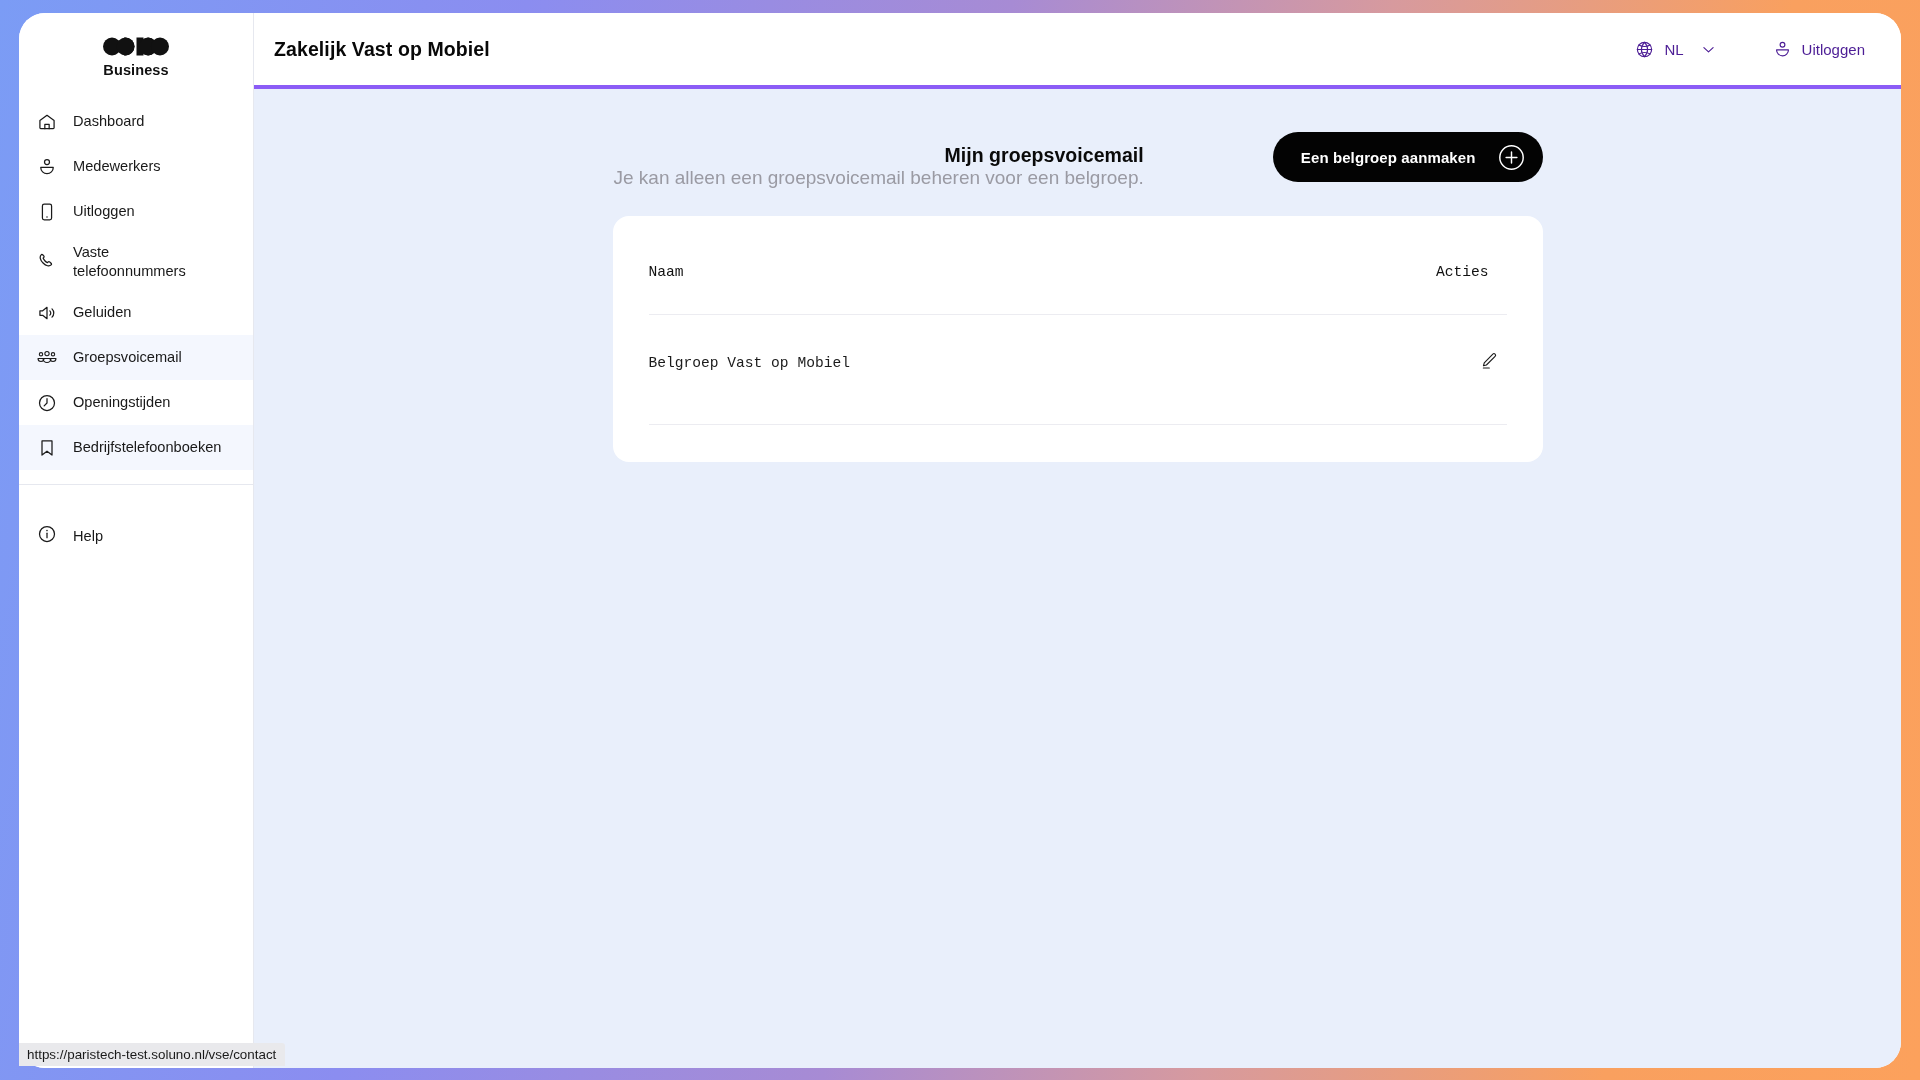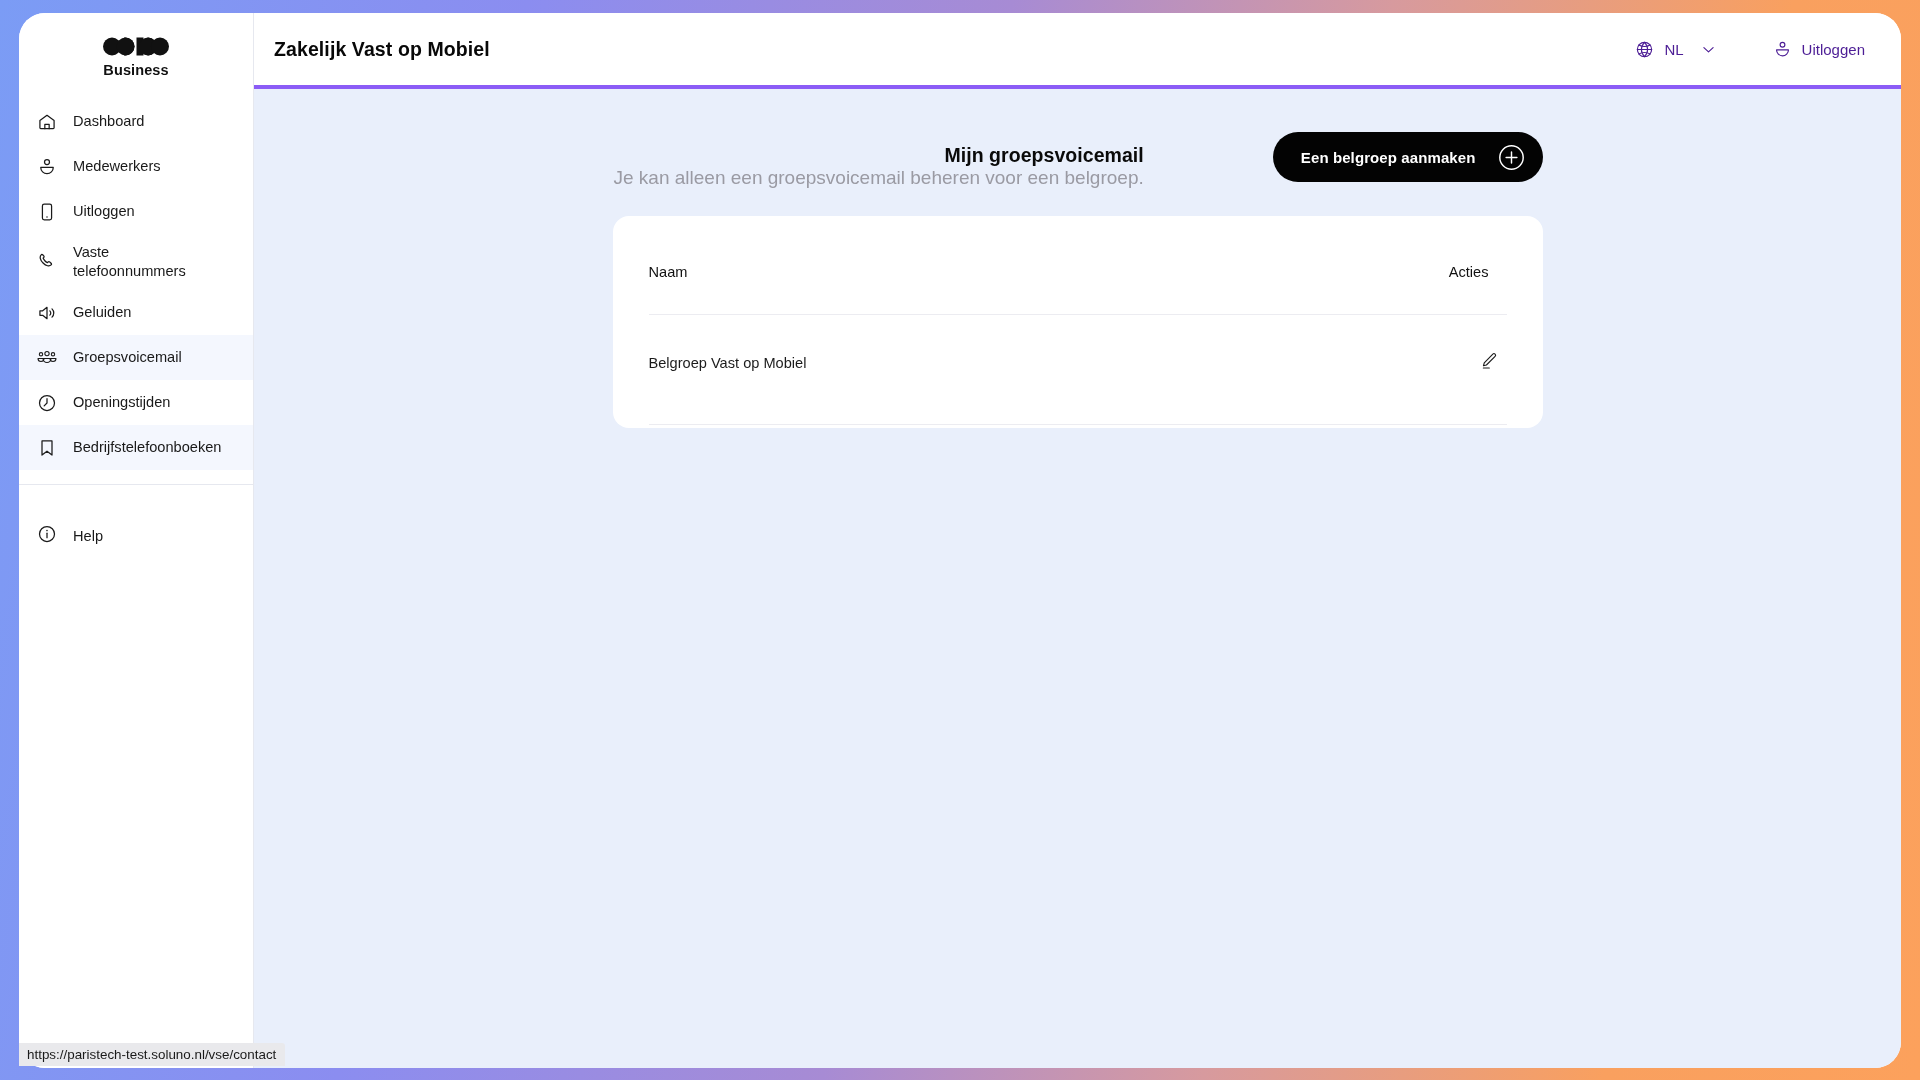--- a/index.html
+++ b/index.html
@@ -196,21 +196,22 @@
     letter-spacing: .1px;
   }
   #create-btn .plus-wrap { display: flex; align-items: center; }
 
   
   #card {
     margin-top: 27px;
     background: #ffffff;
     border-radius: 16px;
     padding: 0 36px;
-    height: 212px;
+    height: 246px;
+    font-family: Liberation Mono, monospace;
   }
   table { width: 100%; border-collapse: collapse; }
   thead th {
     text-align: left;
     font-size: 14.6px;
     font-weight: normal;
     color: #111111;
     padding: 48px 0 34px 0;
     border-bottom: 1px solid #ececf1;
   }

